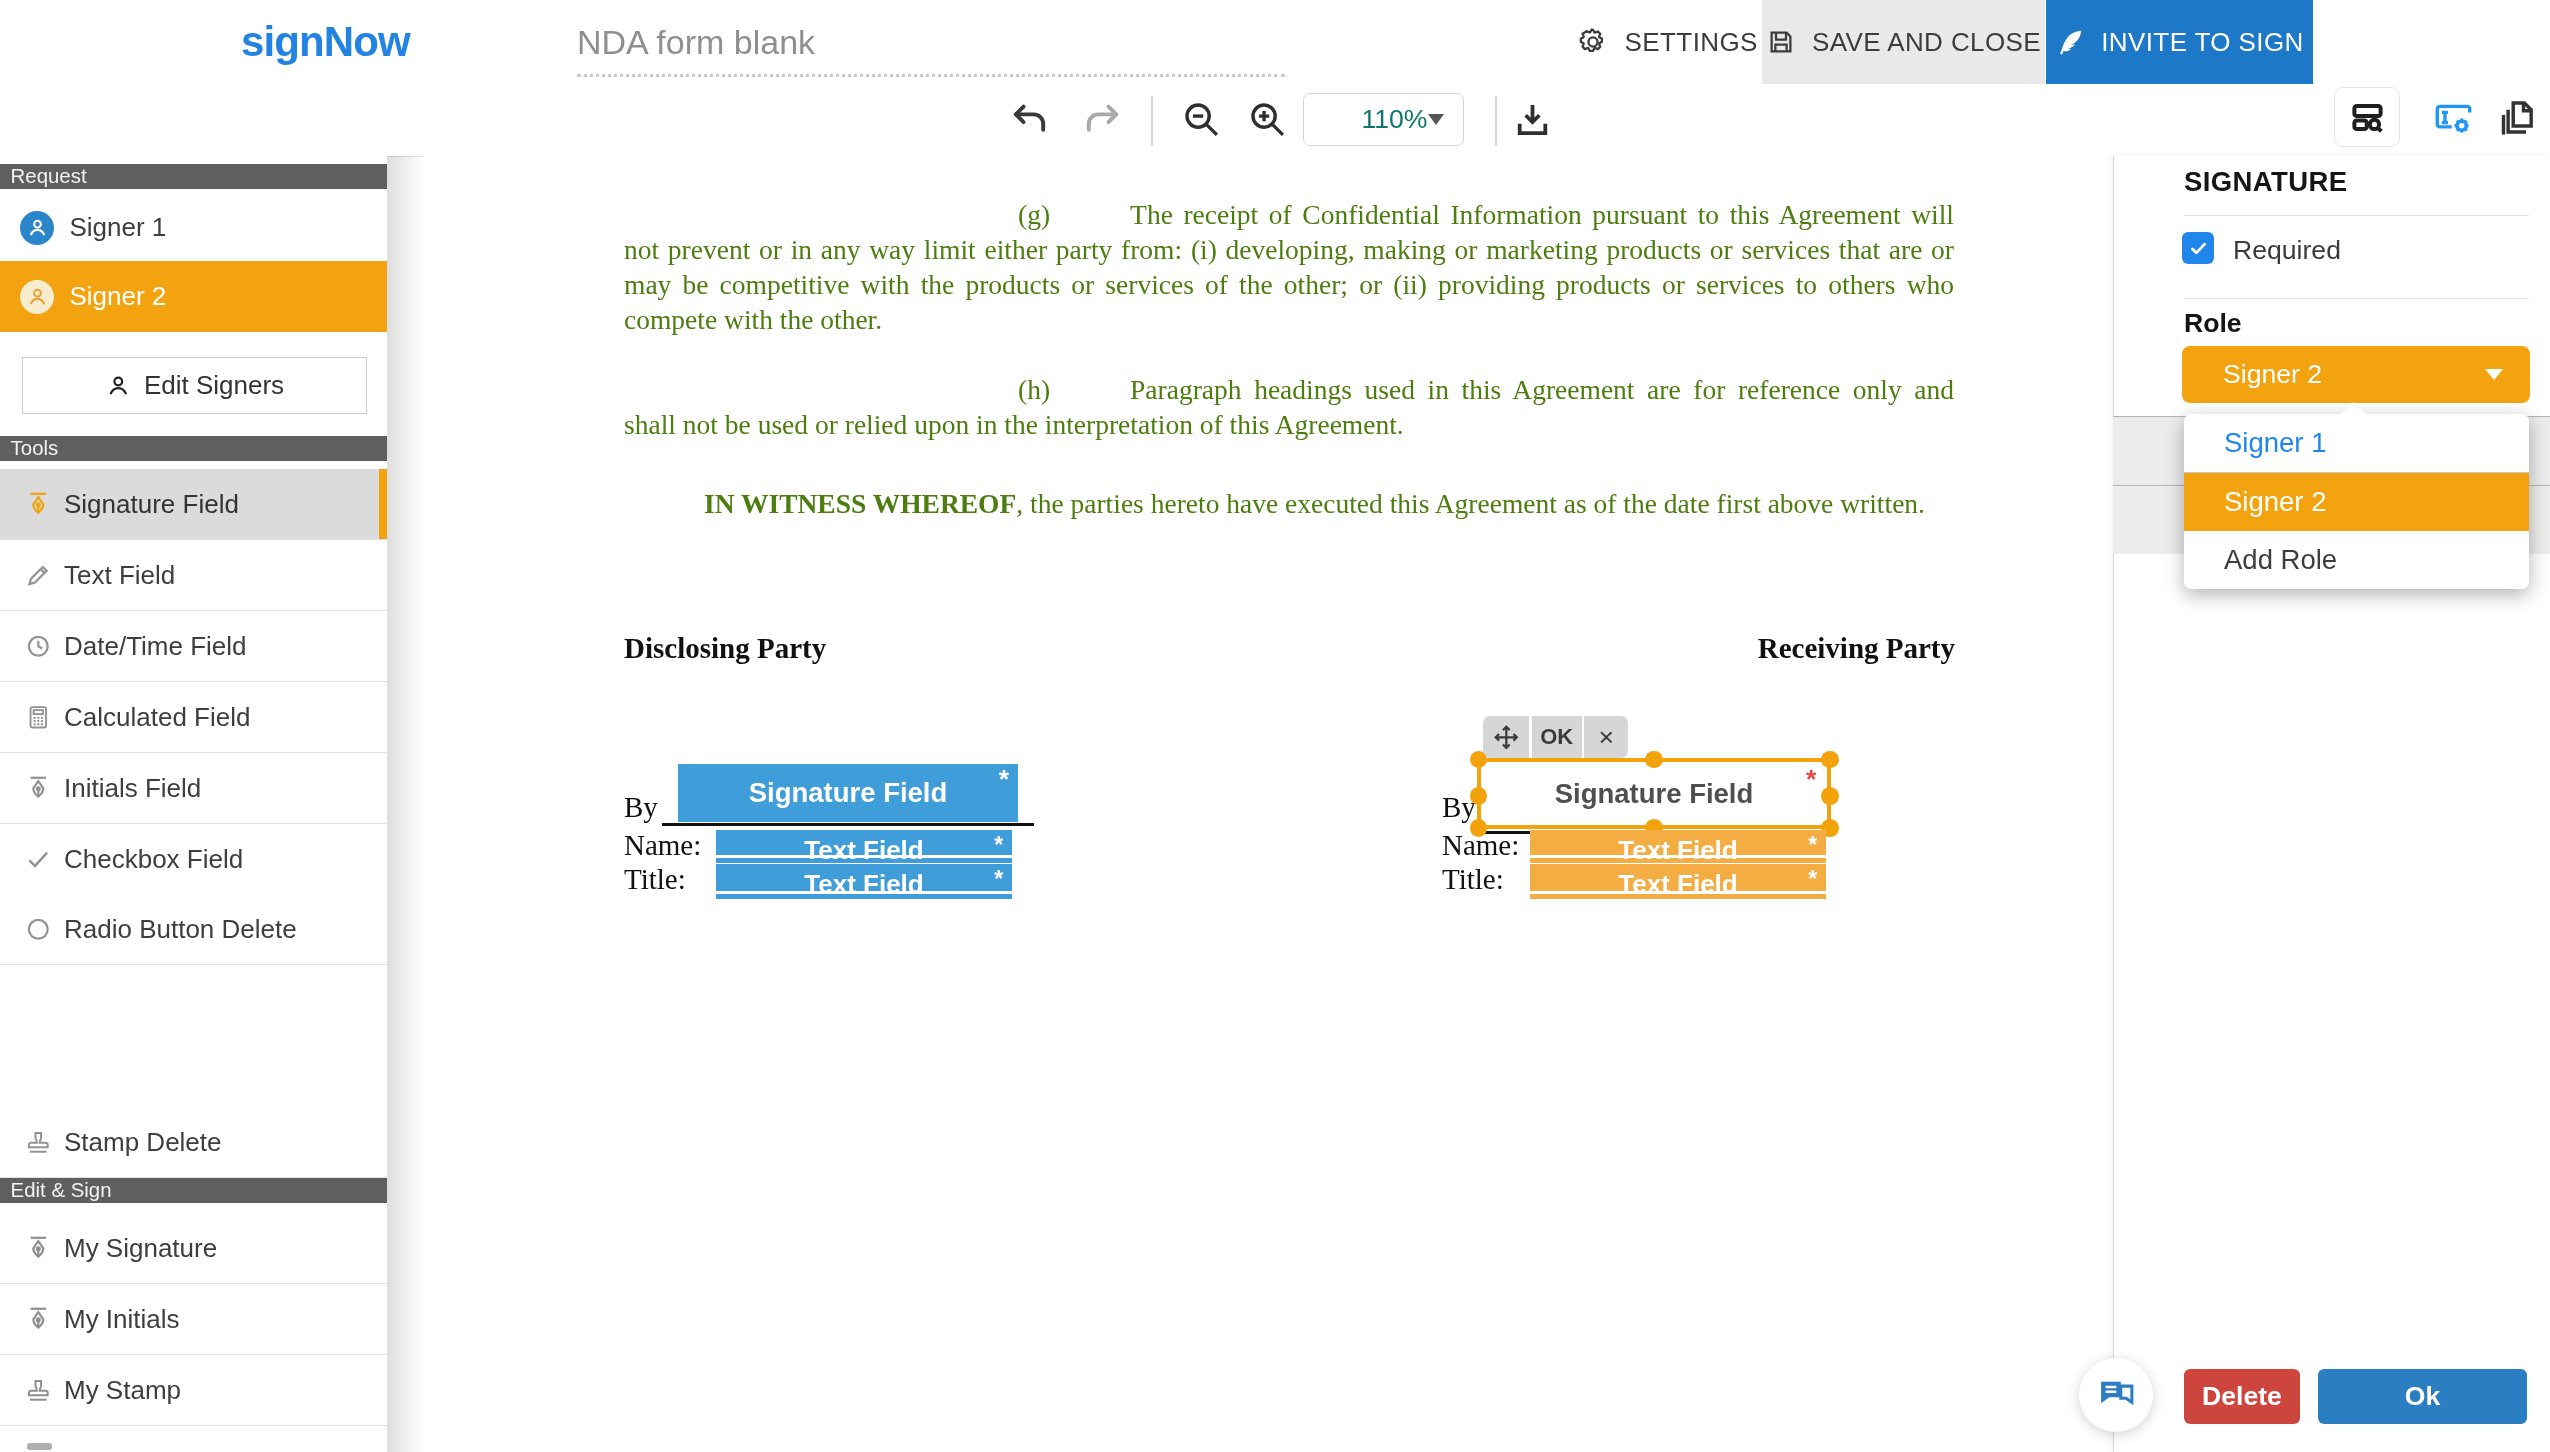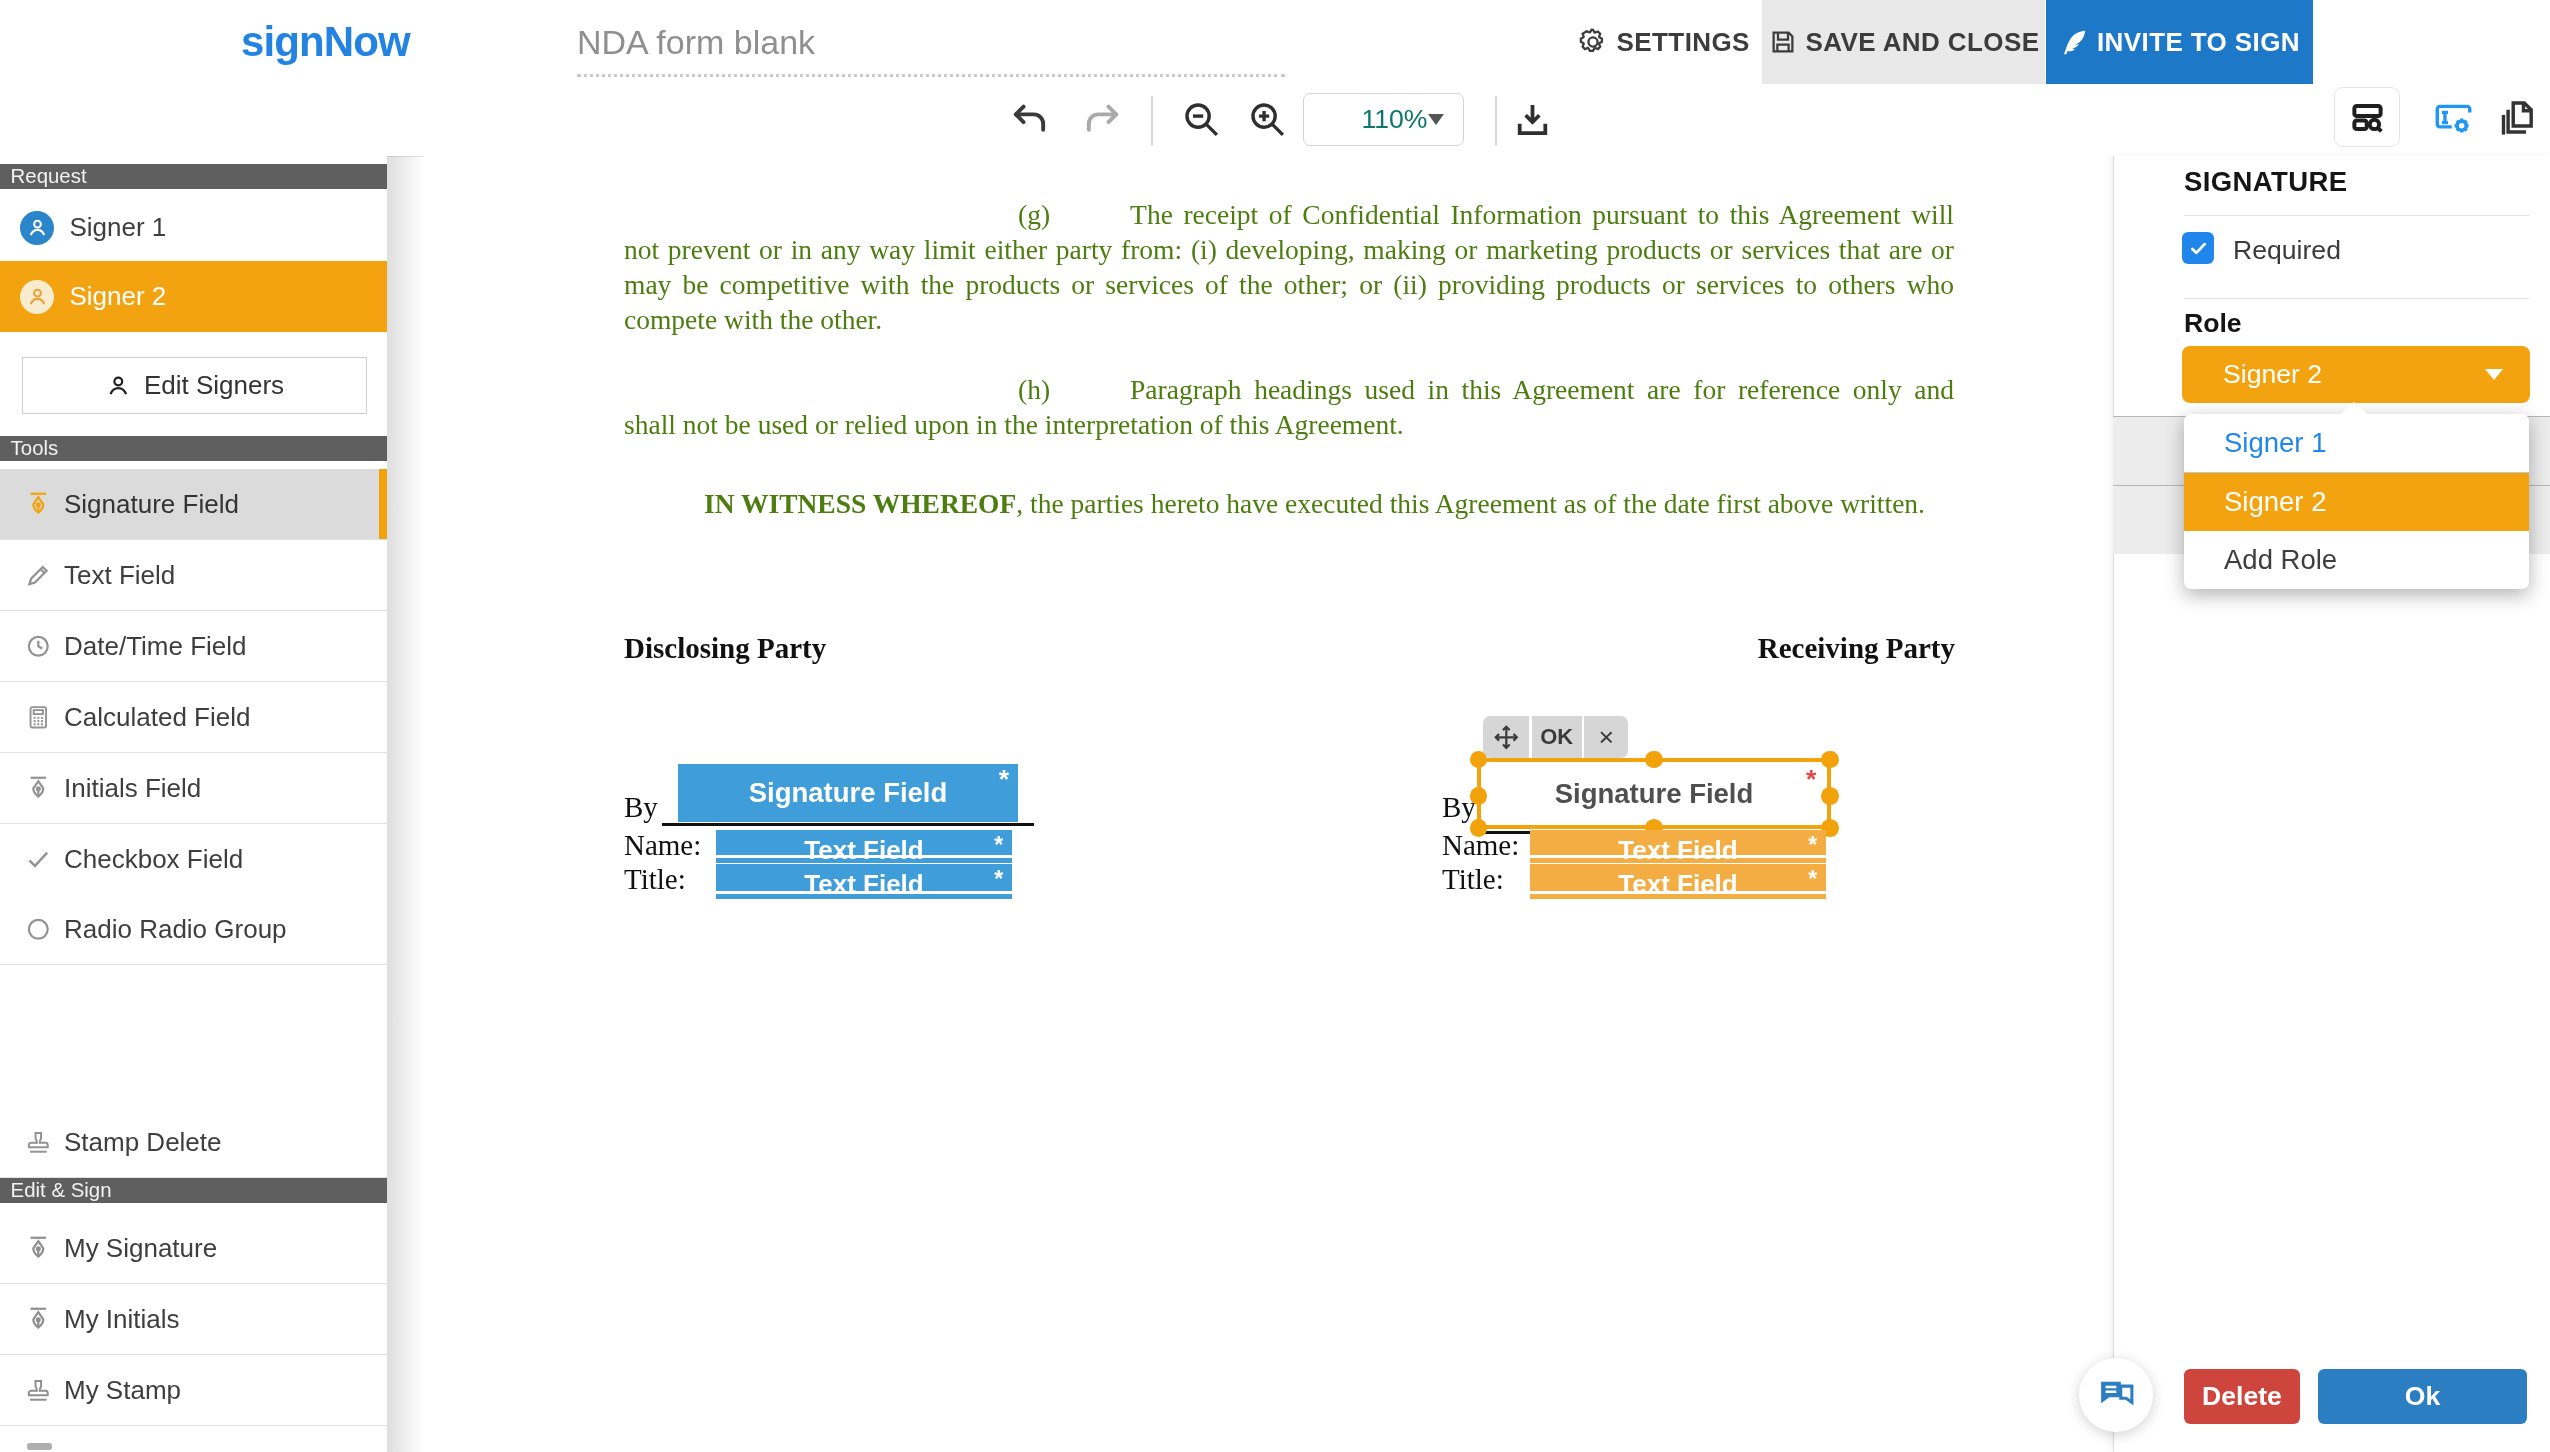--- a/index.html
+++ b/index.html
@@ -6,21 +6,21 @@
   #app{position:relative;width:2550px;height:1452px;background:#fff;overflow:hidden;
        font-family:"Liberation Sans",sans-serif;color:#3E3E3E;}
   .abs{position:absolute;}
   svg{display:block;}
 
   
   .header{left:0;top:0;width:2550px;height:84px;background:#fff;border-bottom:1.8px solid #EAEAEA;}
   .logo{left:241px;top:17.7px;font-size:42px;font-weight:bold;color:#2283E2;letter-spacing:-0.9px;}
   .doc-title{left:577px;top:23px;font-size:34px;color:#8F8F8F;}
   .doc-title-line{left:577px;top:74px;width:708px;border-bottom:3.5px dotted #C9C9C9;}
-  .hbtn{top:0;height:84px;display:flex;align-items:center;gap:8px;font-size:26px;font-weight:bold;
+  .hbtn{top:0;height:84px;display:flex;align-items:center;gap:16px;font-size:26px;font-weight:normal;
         color:#3C3C3C;letter-spacing:0.4px;cursor:pointer;}
   .hbtn.gray{background:#E9E9E9;}
   .hbtn.blue{background:#1E78C8;color:#fff;}
 
   
   .toolbar{left:0;top:84px;width:2550px;height:72px;background:#fff;border-bottom:1.8px solid #E3E3E3;}
   .tdivider{top:96px;width:1.8px;height:50px;background:#D8D8D8;}
   .ticonbtn{top:99px;width:41px;height:41px;cursor:pointer;}
   .zoombox{left:1303px;top:93px;width:161px;height:53px;border:1.8px solid #D4D4D4;border-radius:7px;
            display:flex;align-items:center;justify-content:flex-end;padding:0 19.5px;box-sizing:border-box;
@@ -319,21 +319,21 @@
         </svg>
       </span>
     <span class="tlabel">Checkbox Field</span>
   </div>
   <div class="abs trow" style="top:894px;">
     <span class="ticon">
       <svg width="26.6" height="26.6" viewBox="0 0 24 24" fill="none" stroke="#939393" stroke-width="2">
         <circle cx="12" cy="12" r="8.5"></circle>
         </svg>
       </span>
-    <span class="tlabel">Radio Radio Group</span>
+    <span class="tlabel">Radio Button Delete</span>
   </div>
   <div class="abs trow" style="top:1107px;">
     <span class="ticon">
       <svg width="26.6" height="26.6" viewBox="0 0 24 24" fill="none" stroke="#939393" stroke-width="1.8">
         <path d="M9.5 3.5h5v4.8a2.2 2.2 0 0 1-.9 1.8l-.3 2.4h5.2a2 2 0 0 1 2 2v2H3.5v-2a2 2 0 0 1 2-2h5.2l-.3-2.4a2.2 2.2 0 0 1-.9-1.8Z"></path>
         <path d="M4.5 20.5h15"></path>
         </svg>
       </span>
     <span class="tlabel">Stamp Delete</span>
   </div>

